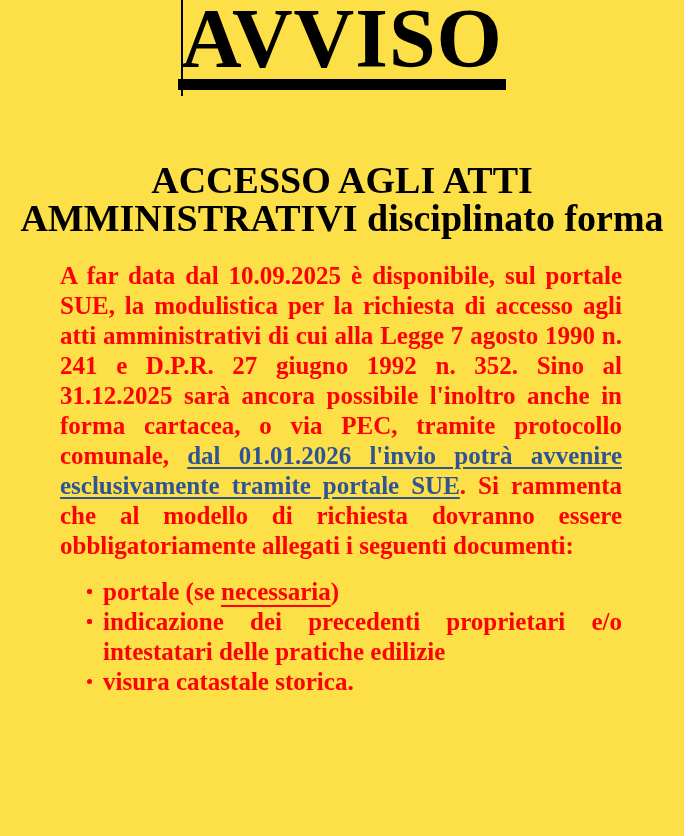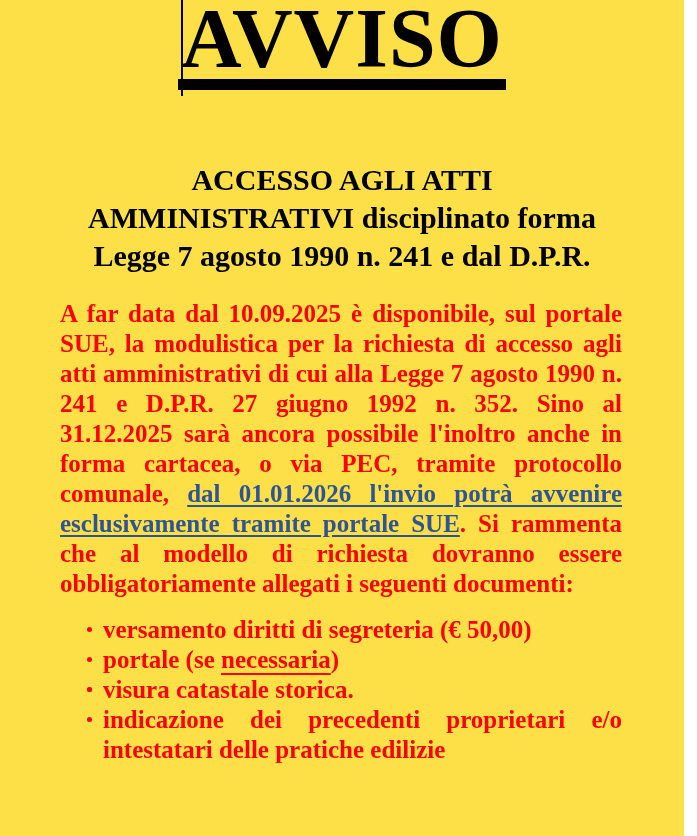--- a/index.html
+++ b/index.html
@@ -37,21 +37,21 @@
     line-height: 78px;
     color: #000000;
     border-bottom: 11px solid #000000;
     padding: 0 3px 1px 3px;
     letter-spacing: 1px;
   }
   .heading {
     margin-top: 71px;
     text-align: center;
     color: #000000;
-    font-size: 30px;
+    font-size: 38px;
     line-height: 38px;
   }
   .para {
     margin: 24px 62px 0 60px;
     font-size: 25px;
     line-height: 30px;
     text-align: justify;
   }
   .list {
     margin: 16px 62px 0 60px;
@@ -102,26 +102,25 @@
 
   <div class="caret-line"></div>
 
   <div class="title-block">
     <span class="title">AVVISO</span>
   </div>
 
   <div class="heading">
     <div>ACCESSO AGLI ATTI</div>
     <div>AMMINISTRATIVI disciplinato forma</div>
-    <div>Legge 7 agosto 1990 n. 241 e dal D.P.R.</div>
   </div>
 
   <div class="para"><span class="seg-red">A far data dal 10.09.2025 è disponibile, sul portale SUE, la modulistica per la richiesta di accesso agli atti amministrativi  di cui alla Legge</span><span class="seg-red-underline"> 7 agosto 1990 n. 241</span><span class="seg-red"> e D.P.R. 27 giugno 1992 n. 352. Sino al 31.12.2025 sarà ancora possibile l'inoltro anche in forma cartacea, o via PEC, tramite protocollo comunale, </span><span class="seg-blue-underline">dal 01.01.2026 l'invio potrà avvenire esclusivamente tramite portale SUE</span><span class="seg-red">. Si rammenta che al modello di richiesta dovranno essere obbligatoriamente allegati i seguenti documenti:</span></div>
 
   <div class="list">
-      <div class="list-item"><span class="bullet"></span><span class="seg-red">versamento diritti di segreteria (€ 50,00)</span></div>
+      <div class="list-item"><span class="bullet"></span></div>
       <div class="list-item"><span class="bullet"></span><span class="seg-red">portale (se </span><span class="seg-red-squiggle">necessaria</span><span class="seg-red">)</span></div>
       <div class="list-item"><span class="bullet"></span></div>
+      <div class="list-item"><span class="bullet"></span><span class="seg-red">indicazione dei precedenti proprietari e/o intestatari delle pratiche edilizie</span></div>
       <div class="list-item"><span class="bullet"></span><span class="seg-red">visura catastale storica.</span></div>
-      <div class="list-item"><span class="bullet"></span><span class="seg-red">indicazione dei precedenti proprietari e/o intestatari delle pratiche edilizie</span></div>
     </div>
 
 </div>
 
 </body></html>

